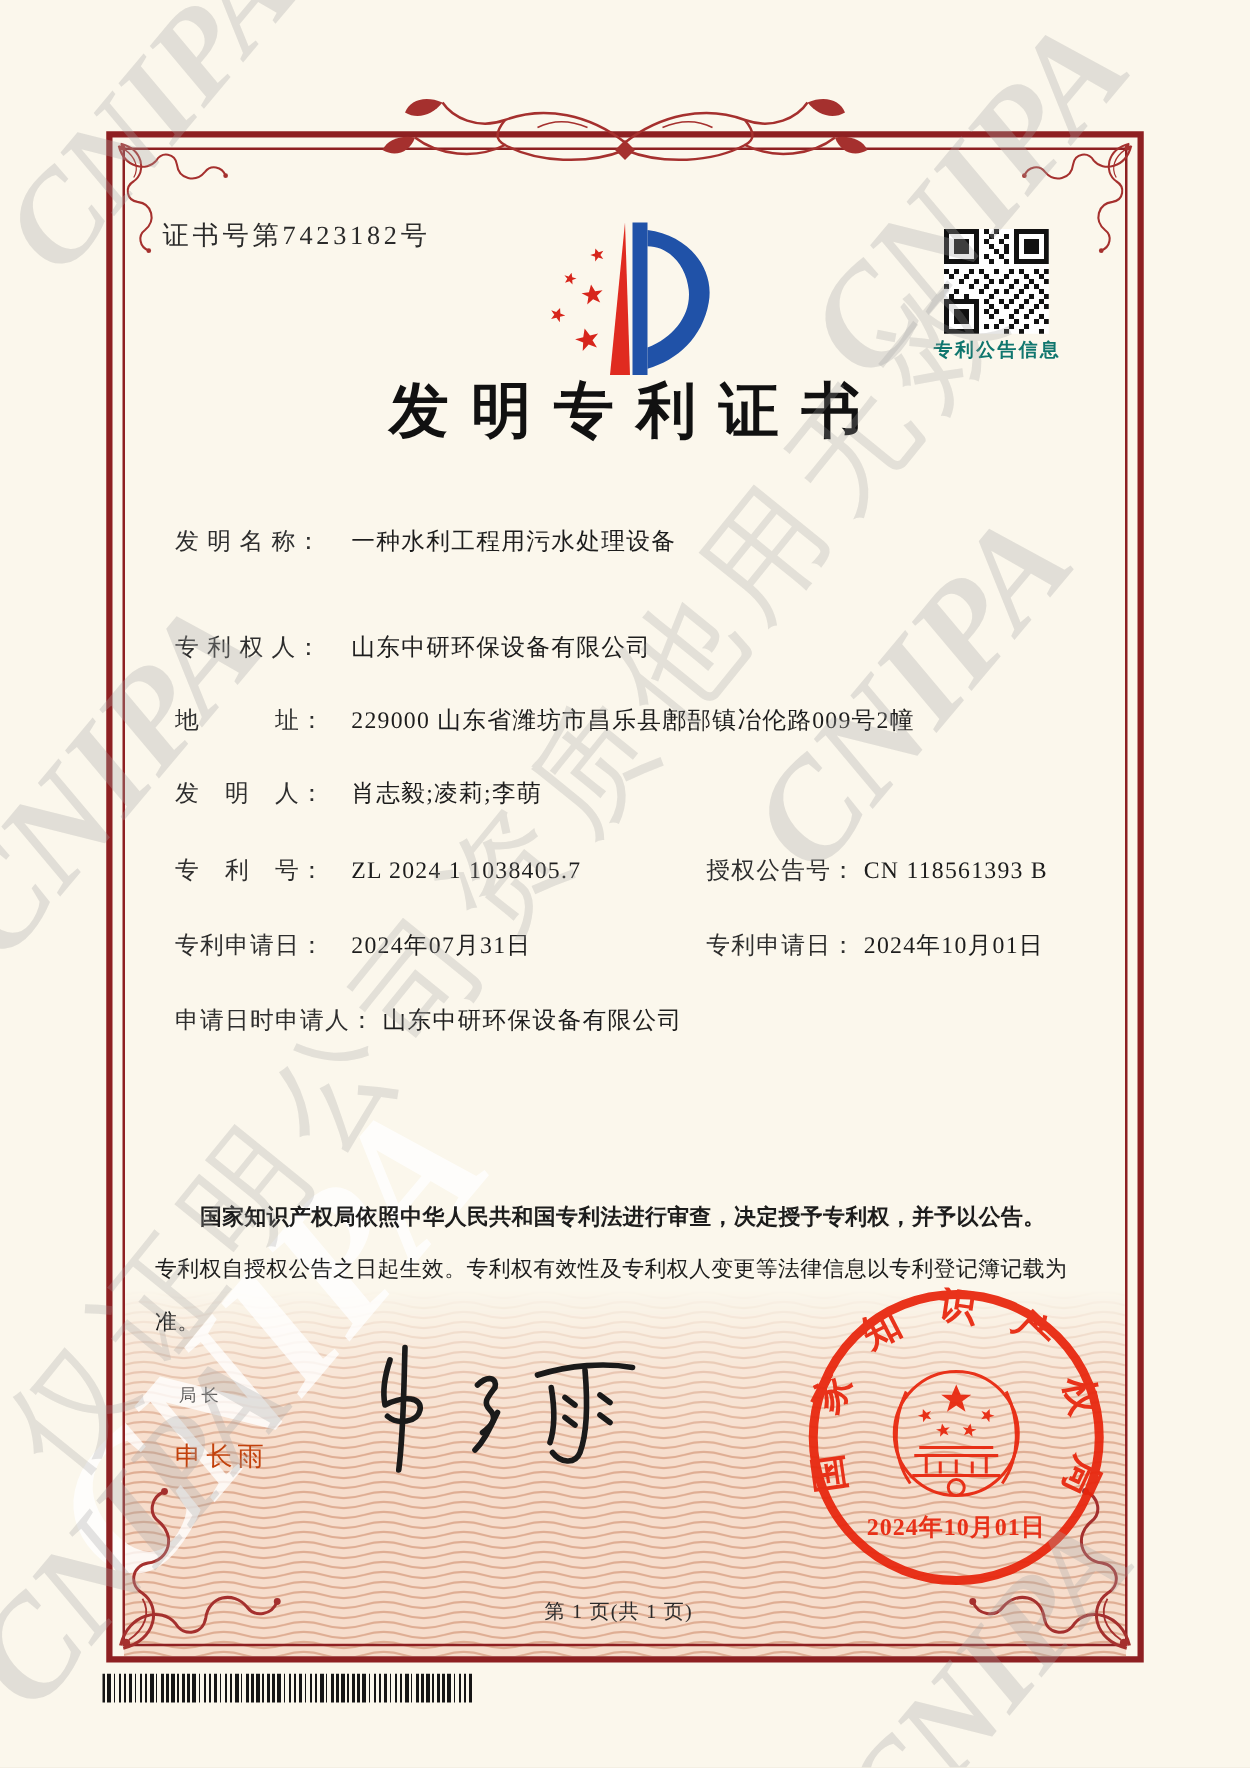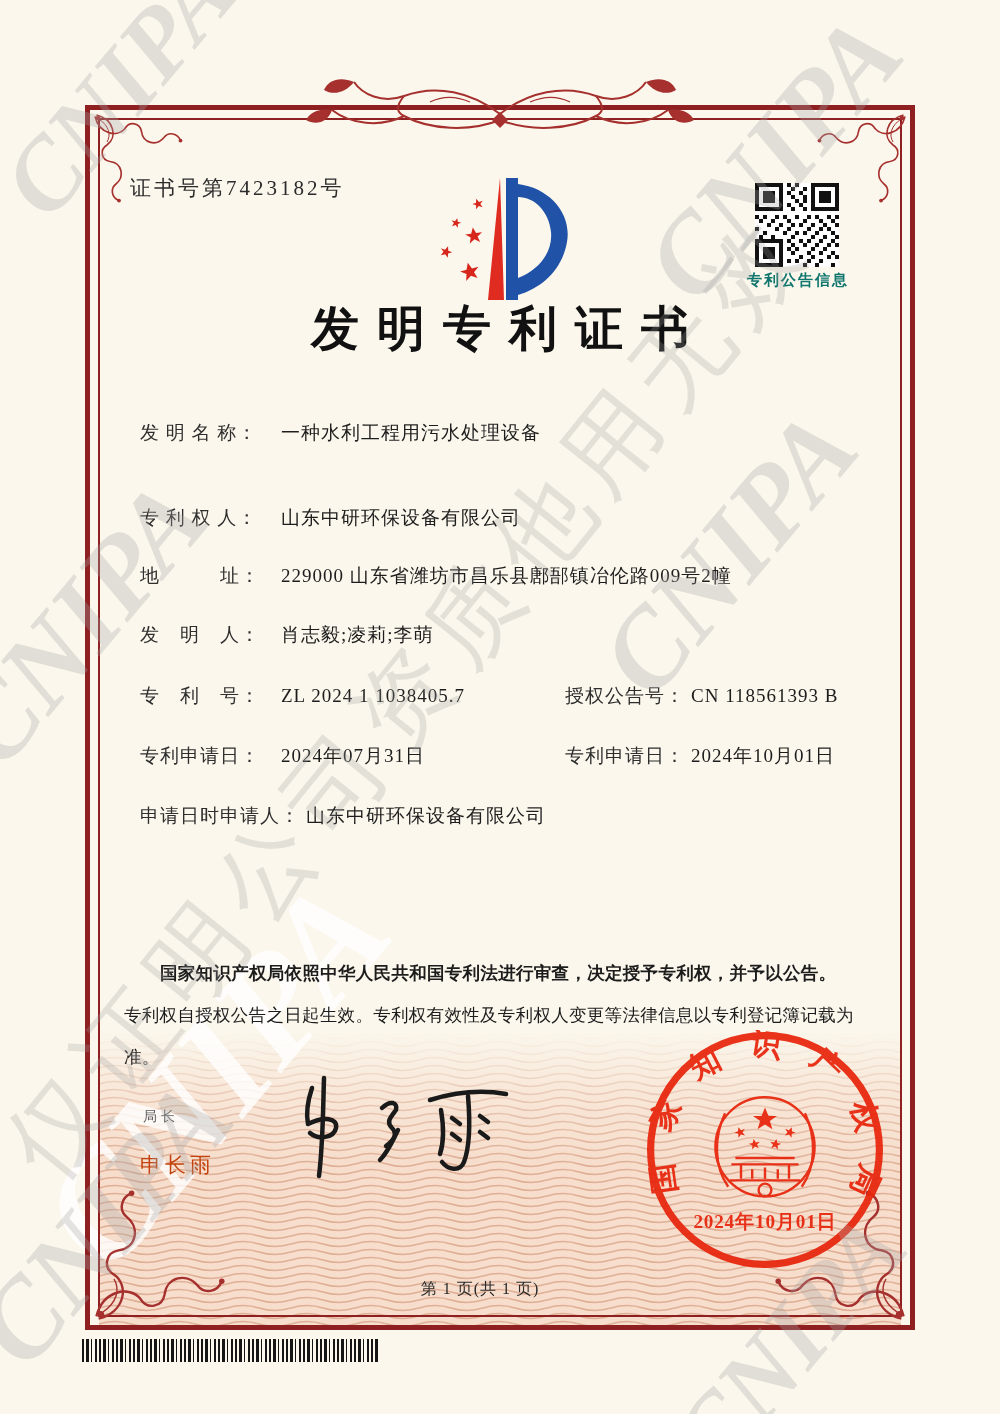--- a/index.html
+++ b/index.html
@@ -30,21 +30,21 @@
   
   .body-text{left:124px;top:952px;width:754px;font-size:17.5px;line-height:42px;
     color:#1c1c1c;z-index:4;letter-spacing:0.3px;}
   .body-text .l1{text-indent:36px;font-weight:bold;}
   
   .director-title{left:143px;top:1108px;font-size:14px;letter-spacing:4px;color:#3a3a3a;opacity:.8;z-index:4;}
   .director-name{left:140px;top:1151px;font-size:21px;letter-spacing:4px;color:#c2410c;z-index:4;}
   .signature-svg{left:278px;top:1072px;z-index:4;}
   .seal-svg{left:645px;top:1030px;z-index:5;opacity:.93;}
   
-  .footer-page{left:70px;top:1279px;width:820px;text-align:center;font-size:16px;
+  .footer-page{left:85px;top:1279px;width:820px;text-align:center;font-size:16px;
     letter-spacing:1px;color:#2a2a2a;z-index:4;}
   .barcode{left:82px;top:1339px;width:298px;height:23px;z-index:4;
     background:repeating-linear-gradient(90deg,
       #151515 0px,#151515 2px,transparent 2px,transparent 4px,
       #151515 4px,#151515 7px,transparent 7px,transparent 9px,
       #151515 9px,#151515 10px,transparent 10px,transparent 13px,
       #151515 13px,#151515 15px,transparent 15px,transparent 17px);}
   
   .guilloche{left:99px;top:1032px;z-index:1;}
   

